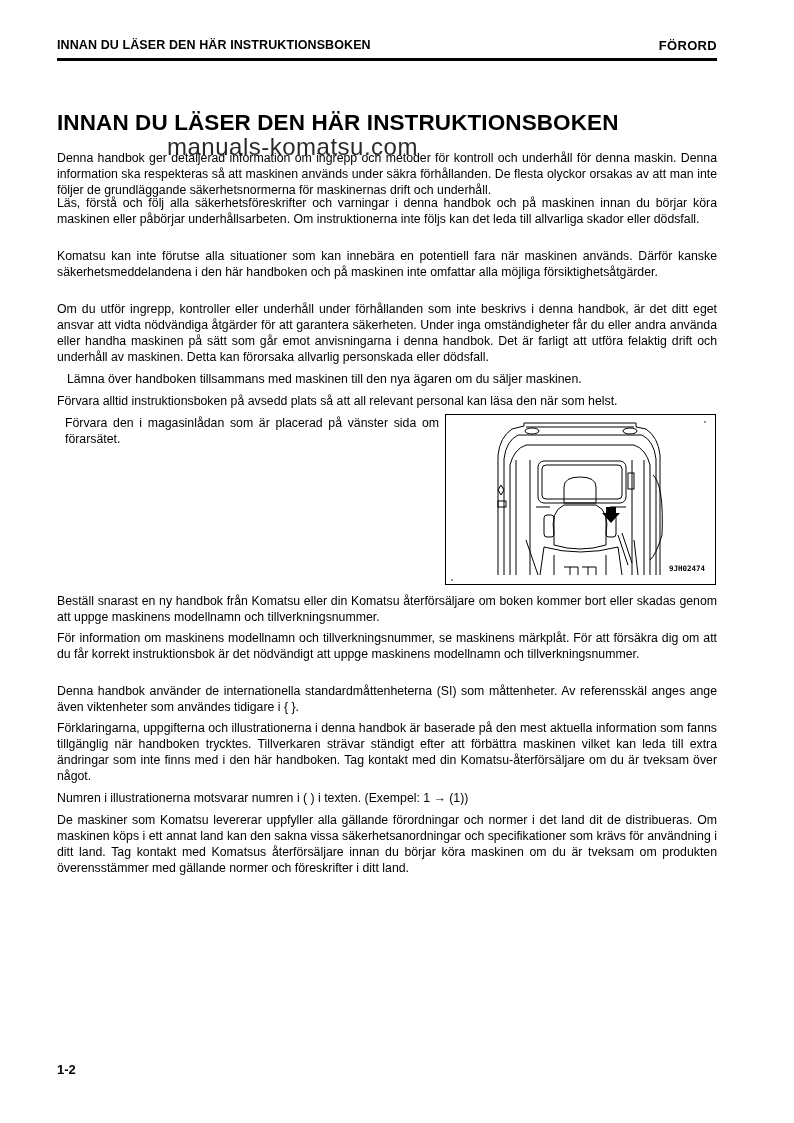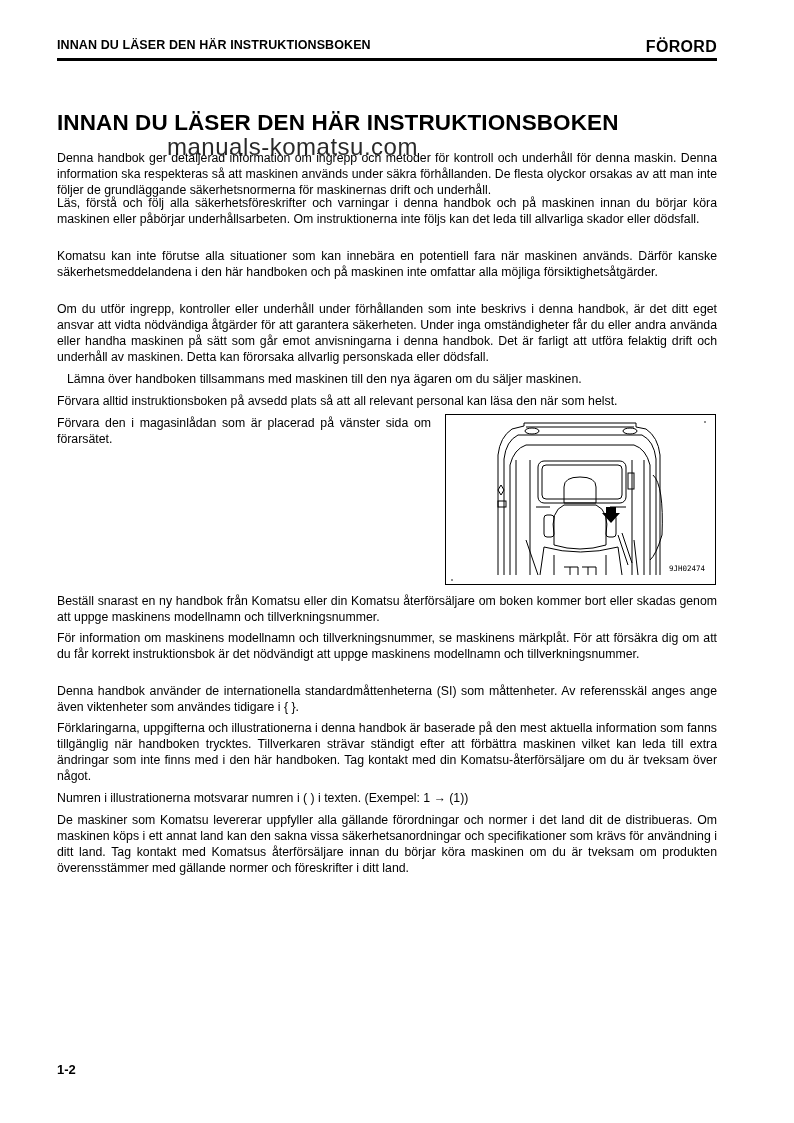--- a/index.html
+++ b/index.html
@@ -1,27 +1,27 @@
 <!DOCTYPE html>
 <html><head>
   <meta charset="utf-8">
   <style>
     html, body { margin: 0; padding: 0; background: #ffffff; }
     body { width: 794px; height: 1123px; position: relative; overflow: hidden; color: #000; font-family: "Liberation Sans", sans-serif; }
     .running-header { position: absolute; left: 57px; top: 36px; width: 660px; height: 22px; border-bottom: 3px solid #000; }
     .rh-left { position: absolute; left: 0; top: 2px; font-weight: bold; font-size: 12.5px; letter-spacing: 0.1px; }
-    .rh-right { position: absolute; right: 0; top: 2px; font-weight: bold; font-size: 16px; letter-spacing: 0.3px; }
+    .rh-right { position: absolute; right: 0; top: 2px; font-weight: bold; font-size: 13px; letter-spacing: 0.3px; }
     .page-title { position: absolute; left: 57px; top: 110px; font-size: 22.5px; font-weight: bold; margin: 0; letter-spacing: 0.1px; }
     .body-text { position: absolute; left: 57px; width: 660px; font-size: 12.3px; line-height: 16px; text-align: justify; margin: 0; }
     .watermark { position: absolute; left: 140px; top: 133px; font-size: 24px; color: #111; letter-spacing: 0.5px; opacity: 0.9; pointer-events: none; margin-left: 27px; }
     .figure { position: absolute; left: 445px; top: 414px; width: 271px; height: 171px; border: 1px solid #000; box-sizing: border-box; }
     .figure svg { position: absolute; left: 0; top: 0; }
-    .figure-code { position: absolute; right: 10px; bottom: 11px; font-family: "DejaVu Sans Mono", monospace; font-size: 7.5px; font-weight: normal; }
+    .figure-code { position: absolute; right: 10px; bottom: 11px; font-family: "DejaVu Sans Mono", monospace; font-size: 7.5px; font-weight: bold; }
     .page-number { position: absolute; left: 57px; top: 1062px; font-weight: bold; font-size: 13px; }
-    .narrow { width: 374px; }
+    .narrow { width: 374px; margin-left: 8px; }
   </style>
 </head>
 <body>
 
 <div class="running-header">
   <span class="rh-left">INNAN DU LÄSER DEN HÄR INSTRUKTIONSBOKEN</span>
   <span class="rh-right">FÖRORD</span>
 </div>
 
 <h1 class="page-title">INNAN DU LÄSER DEN HÄR INSTRUKTIONSBOKEN</h1>

